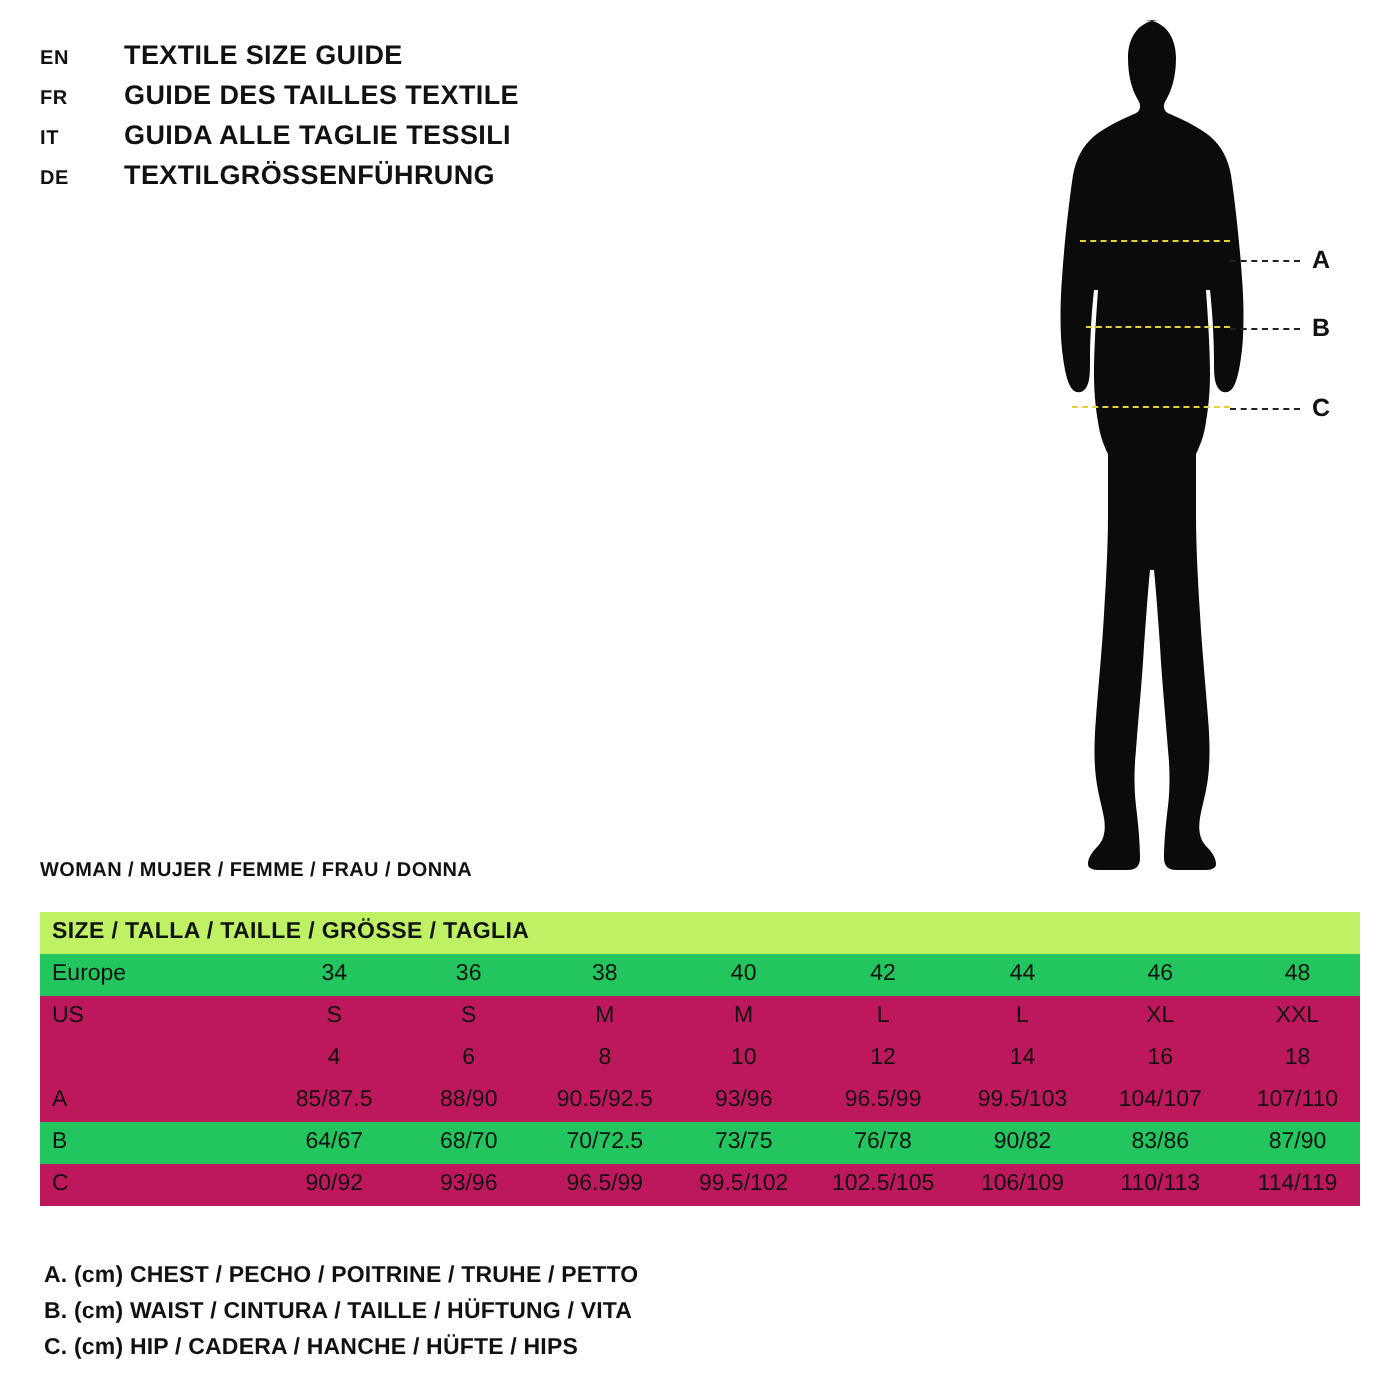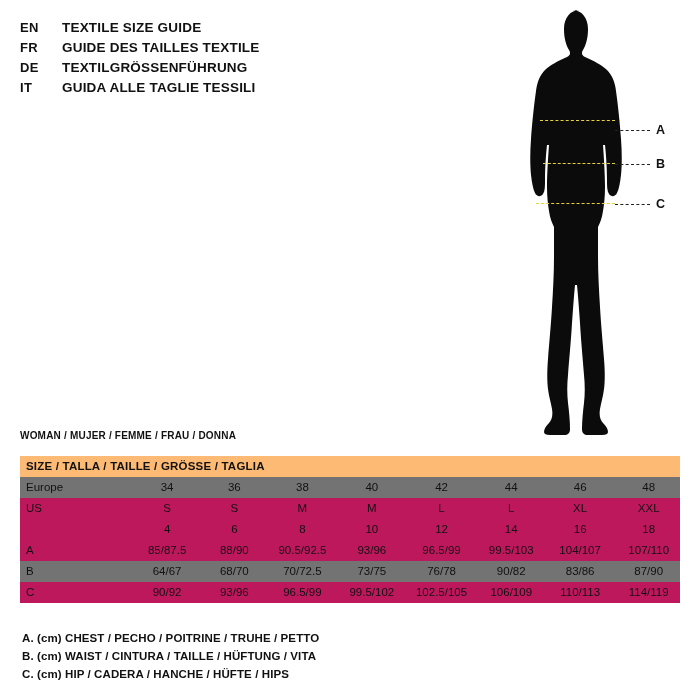--- a/index.html
+++ b/index.html
@@ -23,21 +23,21 @@
     top: 20px;
     width: 330px;
   }
   .title-row {
     display: flex;
     align-items: baseline;
     margin-bottom: 5px;
   }
   .title-lang {
     width: 42px;
-    font-size: 13px;
+    font-size: 10px;
     font-weight: bold;
     letter-spacing: 0.3px;
   }
   .title-text {
     font-size: 13.5px;
     font-weight: bold;
     letter-spacing: 0.2px;
     text-transform: uppercase;
   }
 
@@ -90,30 +90,30 @@
     width: 660px;
     border-collapse: collapse;
     font-size: 11.5px;
   }
   .size-table td {
     padding: 3px 0 3px 6px;
     line-height: 15px;
     white-space: nowrap;
   }
   .size-table tr.head td {
-    background: #fdba74;
+    background: #bef264;
     font-weight: bold;
     letter-spacing: 0.2px;
     font-size: 11.5px;
   }
   .size-table tr.shaded td {
     background: #be185d;
   }
   .size-table tr.plain td {
-    background: #737373;
+    background: #22c55e;
   }
   .col-label { width: 118px; }
   .col-v { width: 67px; text-align: center; }
 
   
   .footnotes {
     position: absolute;
     left: 22px;
     top: 632px;
     font-size: 11.5px;
@@ -130,26 +130,26 @@
 <div class="titles">
   <div class="title-row">
     <span class="title-lang">EN</span>
     <span class="title-text">Textile Size Guide</span>
   </div>
   <div class="title-row">
     <span class="title-lang">FR</span>
     <span class="title-text">Guide des Tailles Textile</span>
   </div>
   <div class="title-row">
+    <span class="title-lang">IT</span>
+    <span class="title-text">Guida alle Taglie Tessili</span>
+  </div>
+  <div class="title-row">
     <span class="title-lang">DE</span>
     <span class="title-text">Textilgrößenführung</span>
-  </div>
-  <div class="title-row">
-    <span class="title-lang">IT</span>
-    <span class="title-text">Guida alle Taglie Tessili</span>
   </div>
 </div>
 
 <div class="figure-area">
 
   <svg class="silhouette" viewBox="0 0 130 428">
     <path fill="#0b0b0b" d="
       M65 2
       c-10 0 -16 8 -16 19
       c0 9 2 16 5 21

